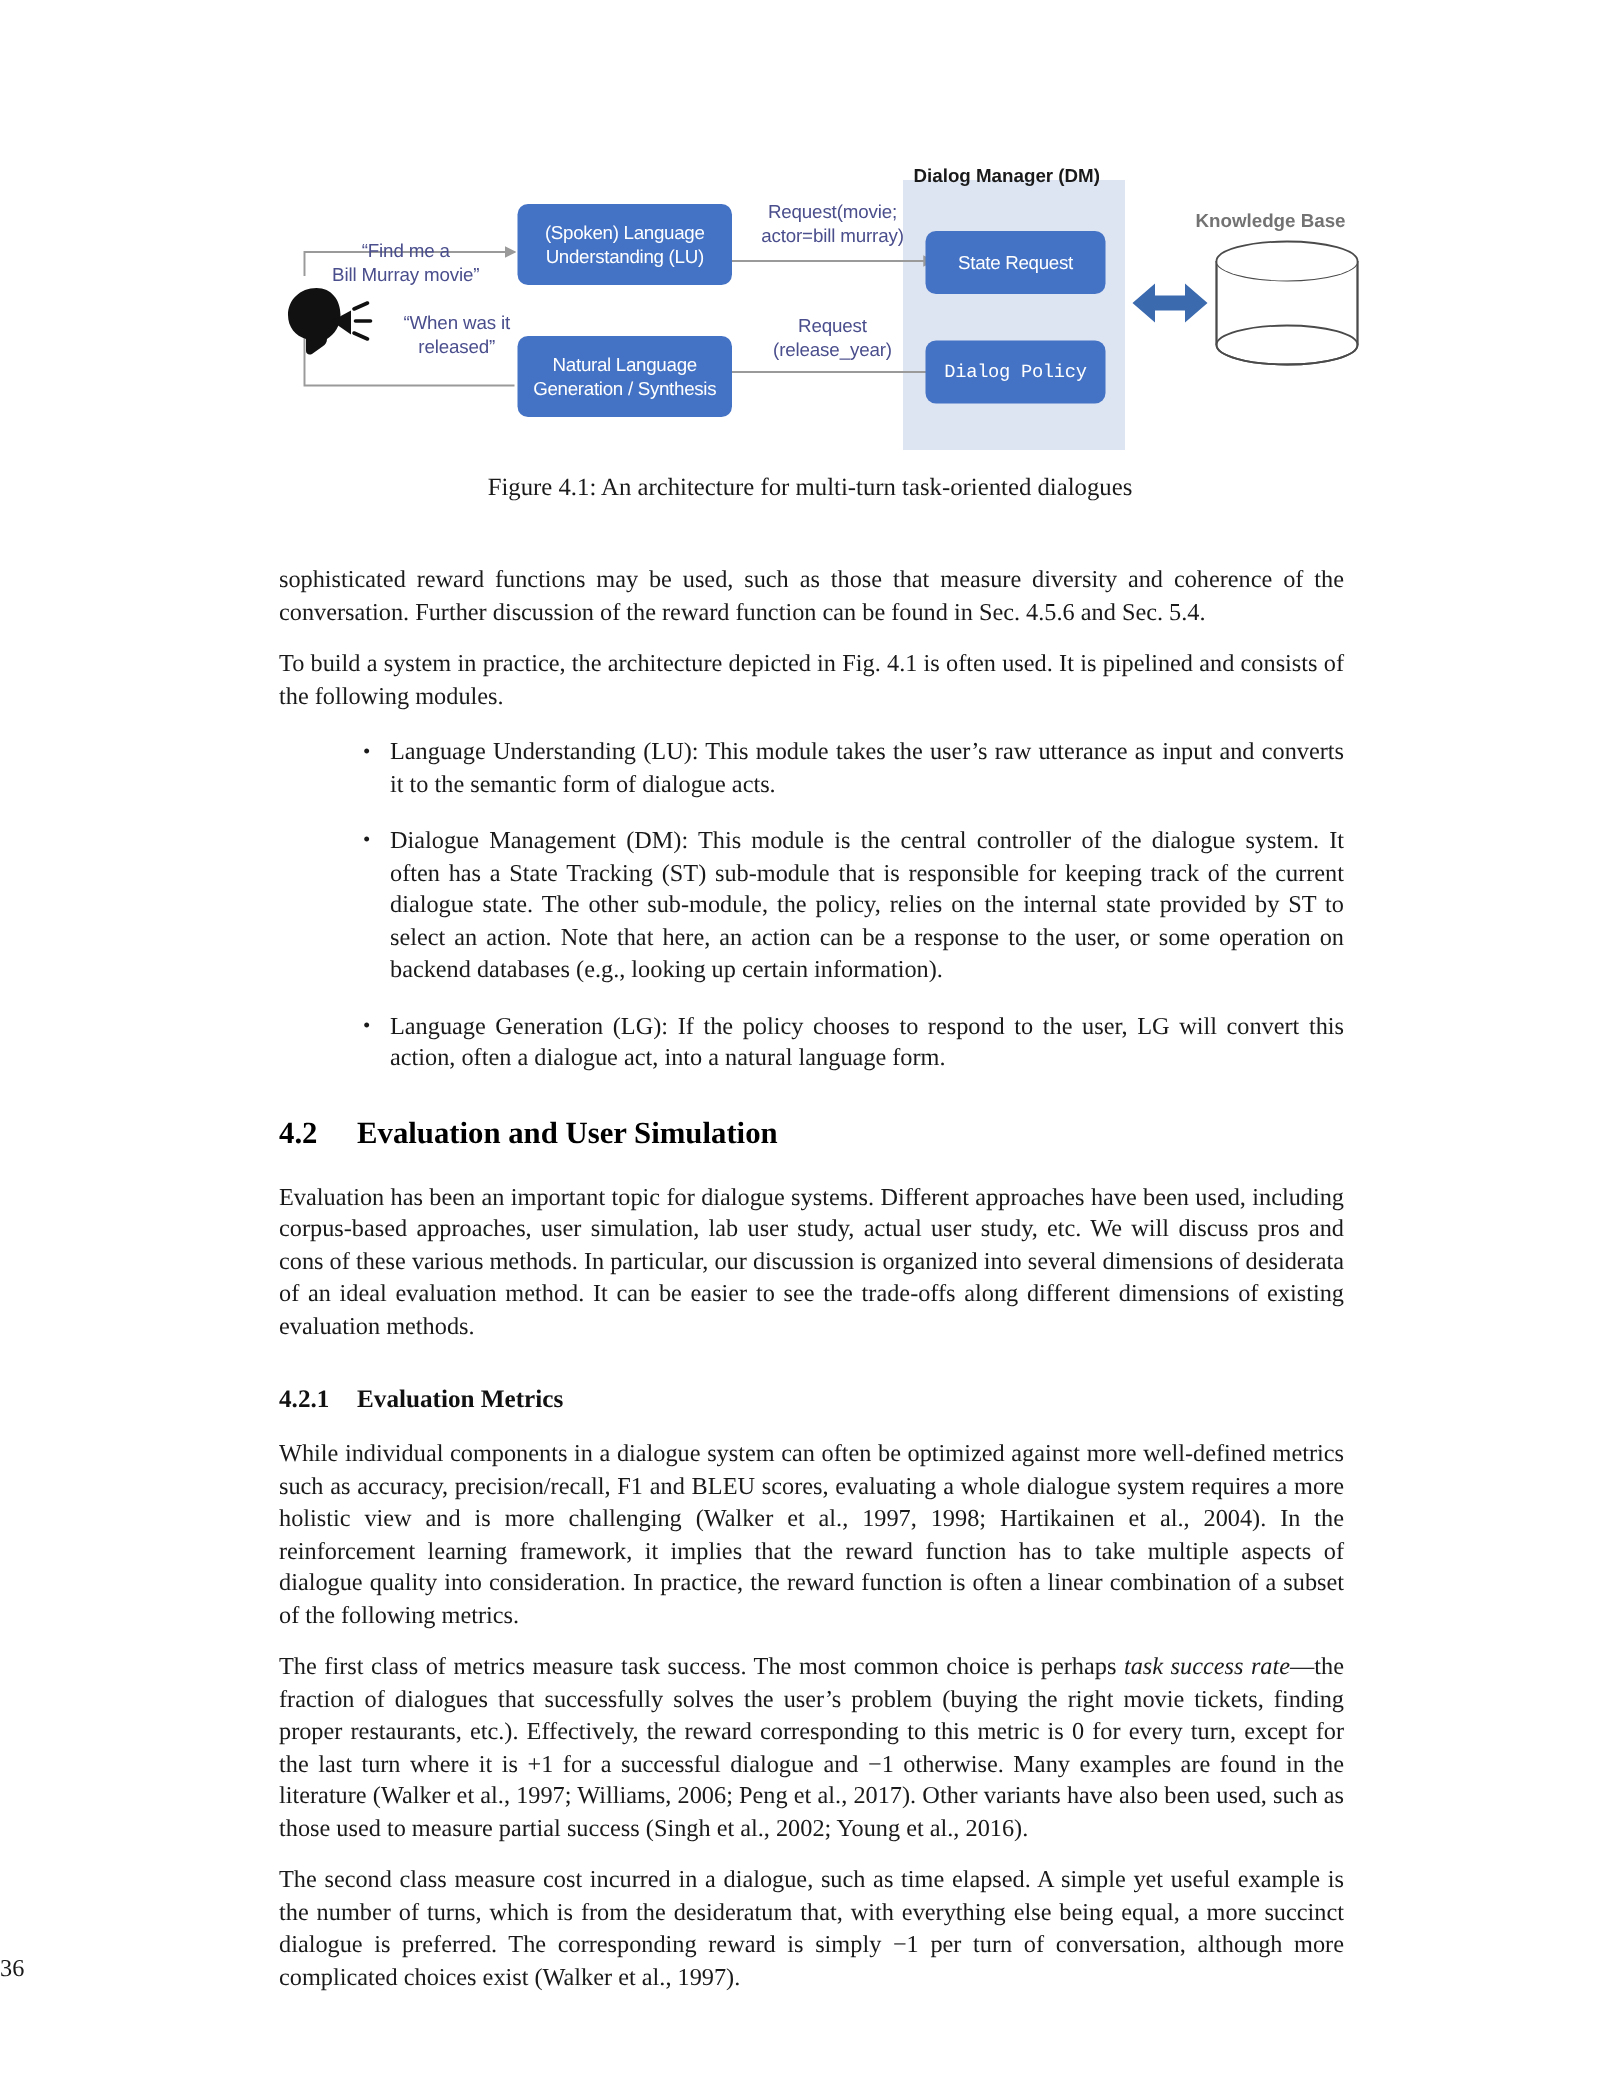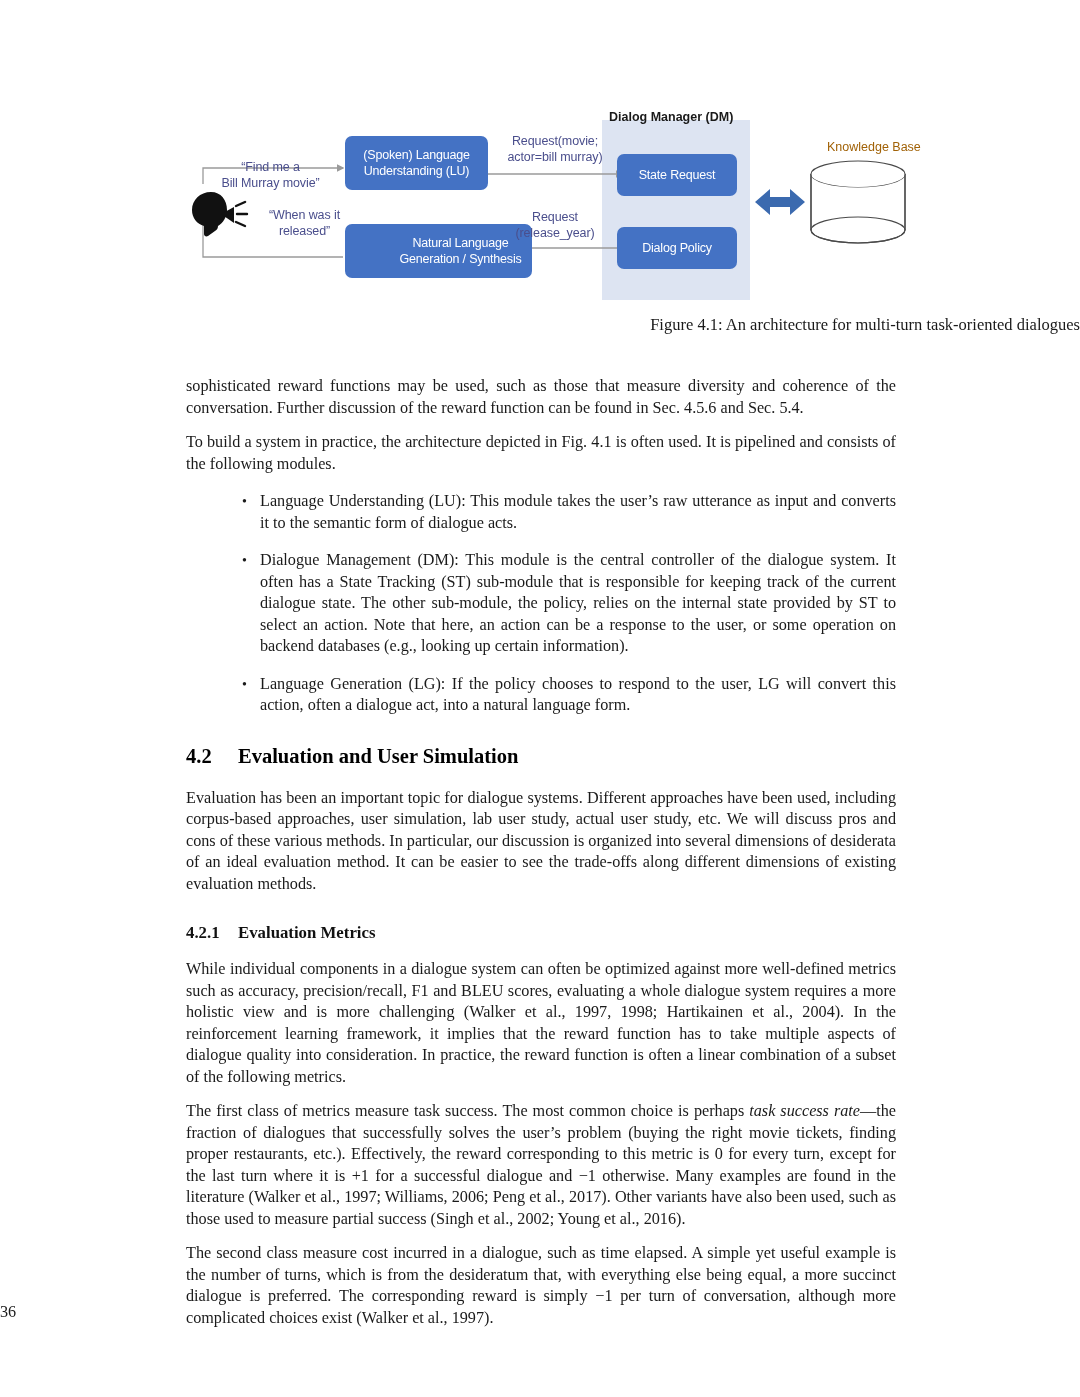--- a/index.html
+++ b/index.html
@@ -65,41 +65,40 @@
     font-size: 12.5px;
     color: #1a1a1a;
     font-weight: 600;
     white-space: nowrap;
   }
 
   .kb-title {
     position: absolute;
     font-family: "Liberation Sans", "DejaVu Sans", sans-serif;
     font-size: 12.5px;
-    color: #a16207;
-    font-weight: 400;
+    color: #737373;
+    font-weight: 700;
     white-space: nowrap;
-    margin-left: 30px;
   }
 
   .svg-layer {
     position: absolute;
     left: 0; top: 0;
     width: 715px;
     height: 190px;
     overflow: visible;
   }
 
   
   .caption {
     position: absolute;
     left: 0;
     top: 315px;
     width: 1080px;
-    text-align: right;
+    text-align: center;
     font-size: 16.5px;
     font-family: "Liberation Serif", "DejaVu Serif", serif;
     color: #1a1a1a;
   }
 
   
   .col {
     position: absolute;
     left: 186px;
     top: 376px;
@@ -224,34 +223,34 @@
 
     <div class="dia-label" style="left:8px; top:24px; width:155px;margin-top:24px;">“Find me a
 Bill Murray movie”</div>
 
     <div class="dia-box" style="left:160px; top:24px; width:143px; height:54px;">(Spoken) Language
 Understanding (LU)</div>
 
     <div class="dia-label" style="left:52px; top:96px; width:135px;">“When was it
 released”</div>
 
-    <div class="dia-box" style="left:160px; top:112px; width:143px; height:54px;padding-left:44px;">Natural Language
+    <div class="dia-box" style="left:160px; top:112px; width:143px; height:54px;">Natural Language
 Generation / Synthesis</div>
 
     <div class="dia-label" style="left:295px; top:22px; width:150px;">Request(movie;
 actor=bill murray)</div>
 
     <div class="dia-label" style="left:300px; top:98px; width:140px;">Request
 (release_year)</div>
 
     <div class="dm-title" style="left:424px; top:-2px;">Dialog Manager (DM)</div>
 
     <div class="dia-box" style="left:432px; top:42px; width:120px; height:42px;">State Request</div>
 
-    <div class="dia-box" style="left:432px; top:115px; width:120px; height:42px;">Dialog Policy</div>
+    <div class="dia-box" style="left:432px; top:115px; width:120px; height:42px;font-family:Liberation Mono, monospace;">Dialog Policy</div>
 
     <div class="kb-title" style="left:612px; top:28px;">Knowledge Base</div>
   </div>
 
   <div class="caption">Figure 4.1: An architecture for multi-turn task-oriented dialogues</div>
 
   <div class="col">
 
     <p class="body">sophisticated reward functions may be used, such as those that measure diversity and coherence of the conversation. Further discussion of the reward function can be found in Sec. 4.5.6 and Sec. 5.4.</p>
 

